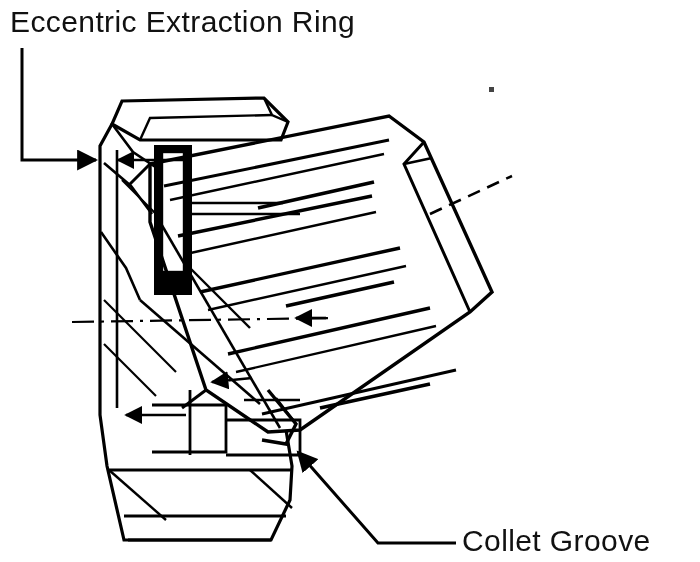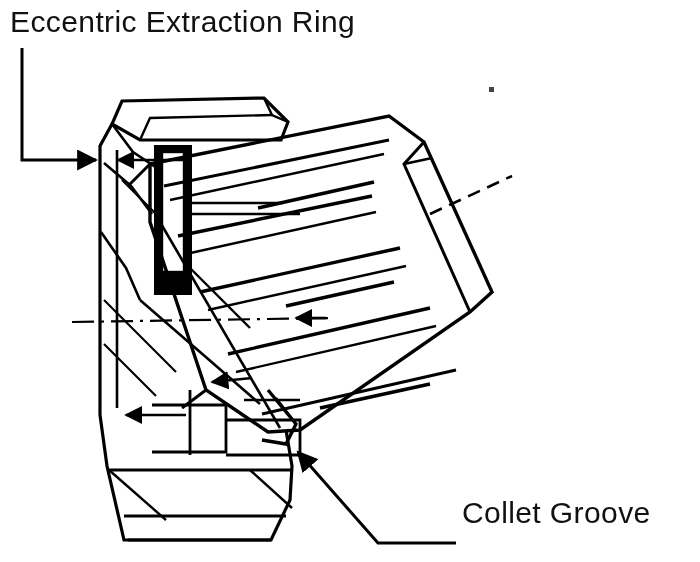--- a/index.html
+++ b/index.html
@@ -36,21 +36,21 @@
     letter-spacing: 0.4px;
     white-space: nowrap;
     user-select: none;
   }
   #label-ring {
     left: 10px;
     top: 5px;
   }
   #label-groove {
     left: 462px;
-    top: 496px;
+    top: 524px;
   }
 </style>
 </head>
 <body>
 
 <div id="page">
 
   <svg id="drawing" viewBox="0 0 700 562" xmlns="http://www.w3.org/2000/svg">
 
     <defs>

